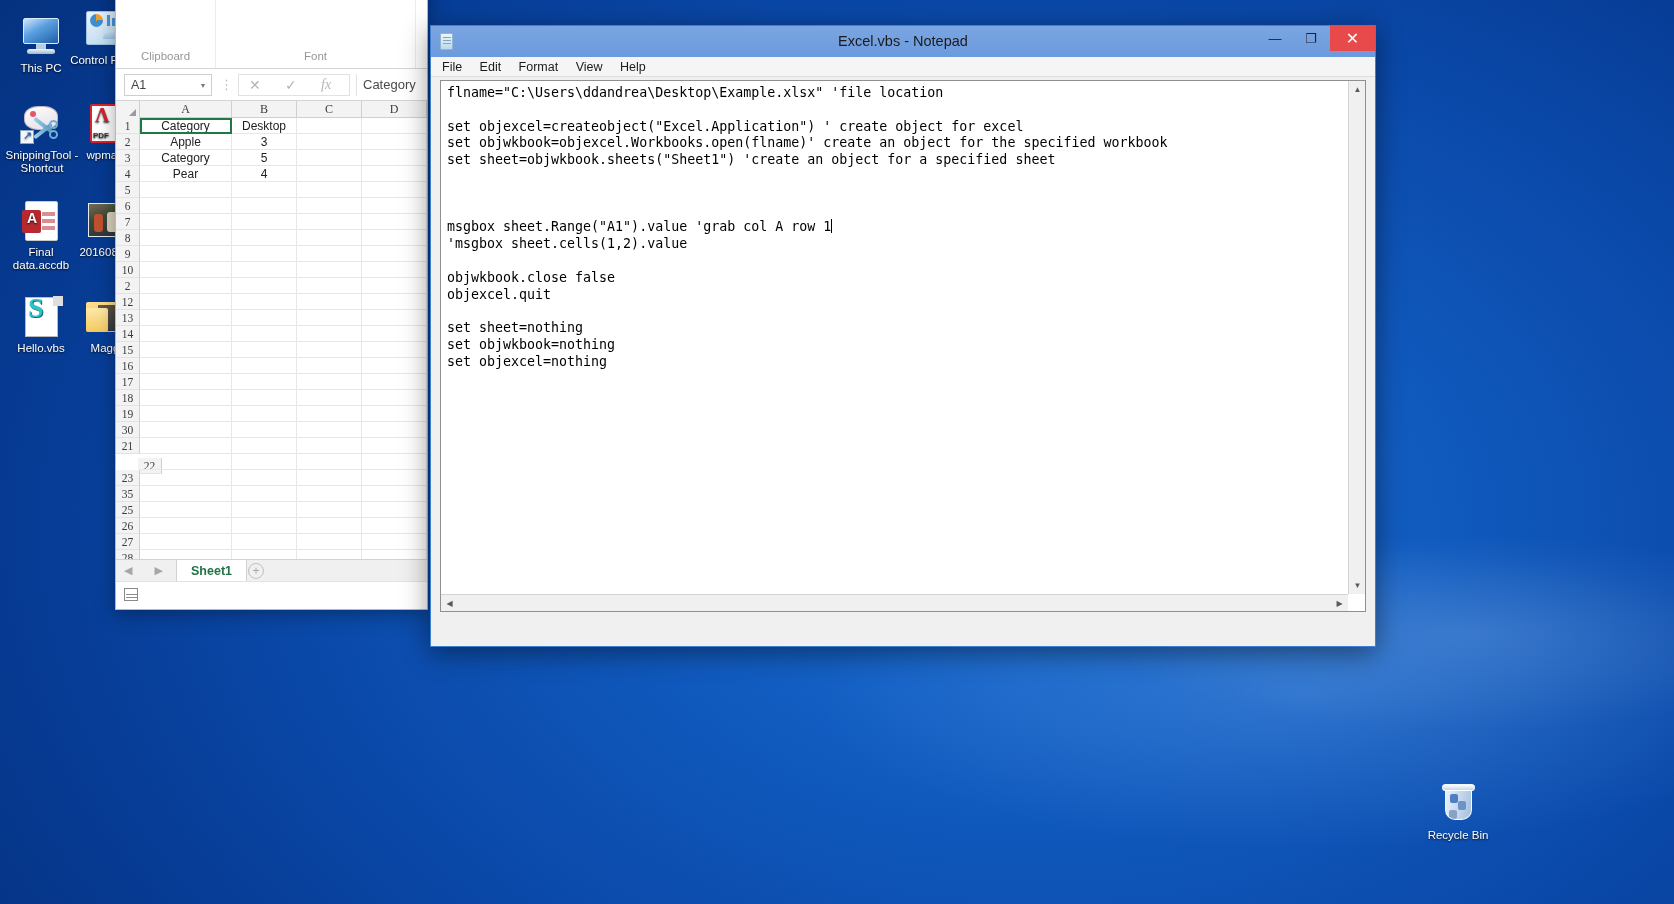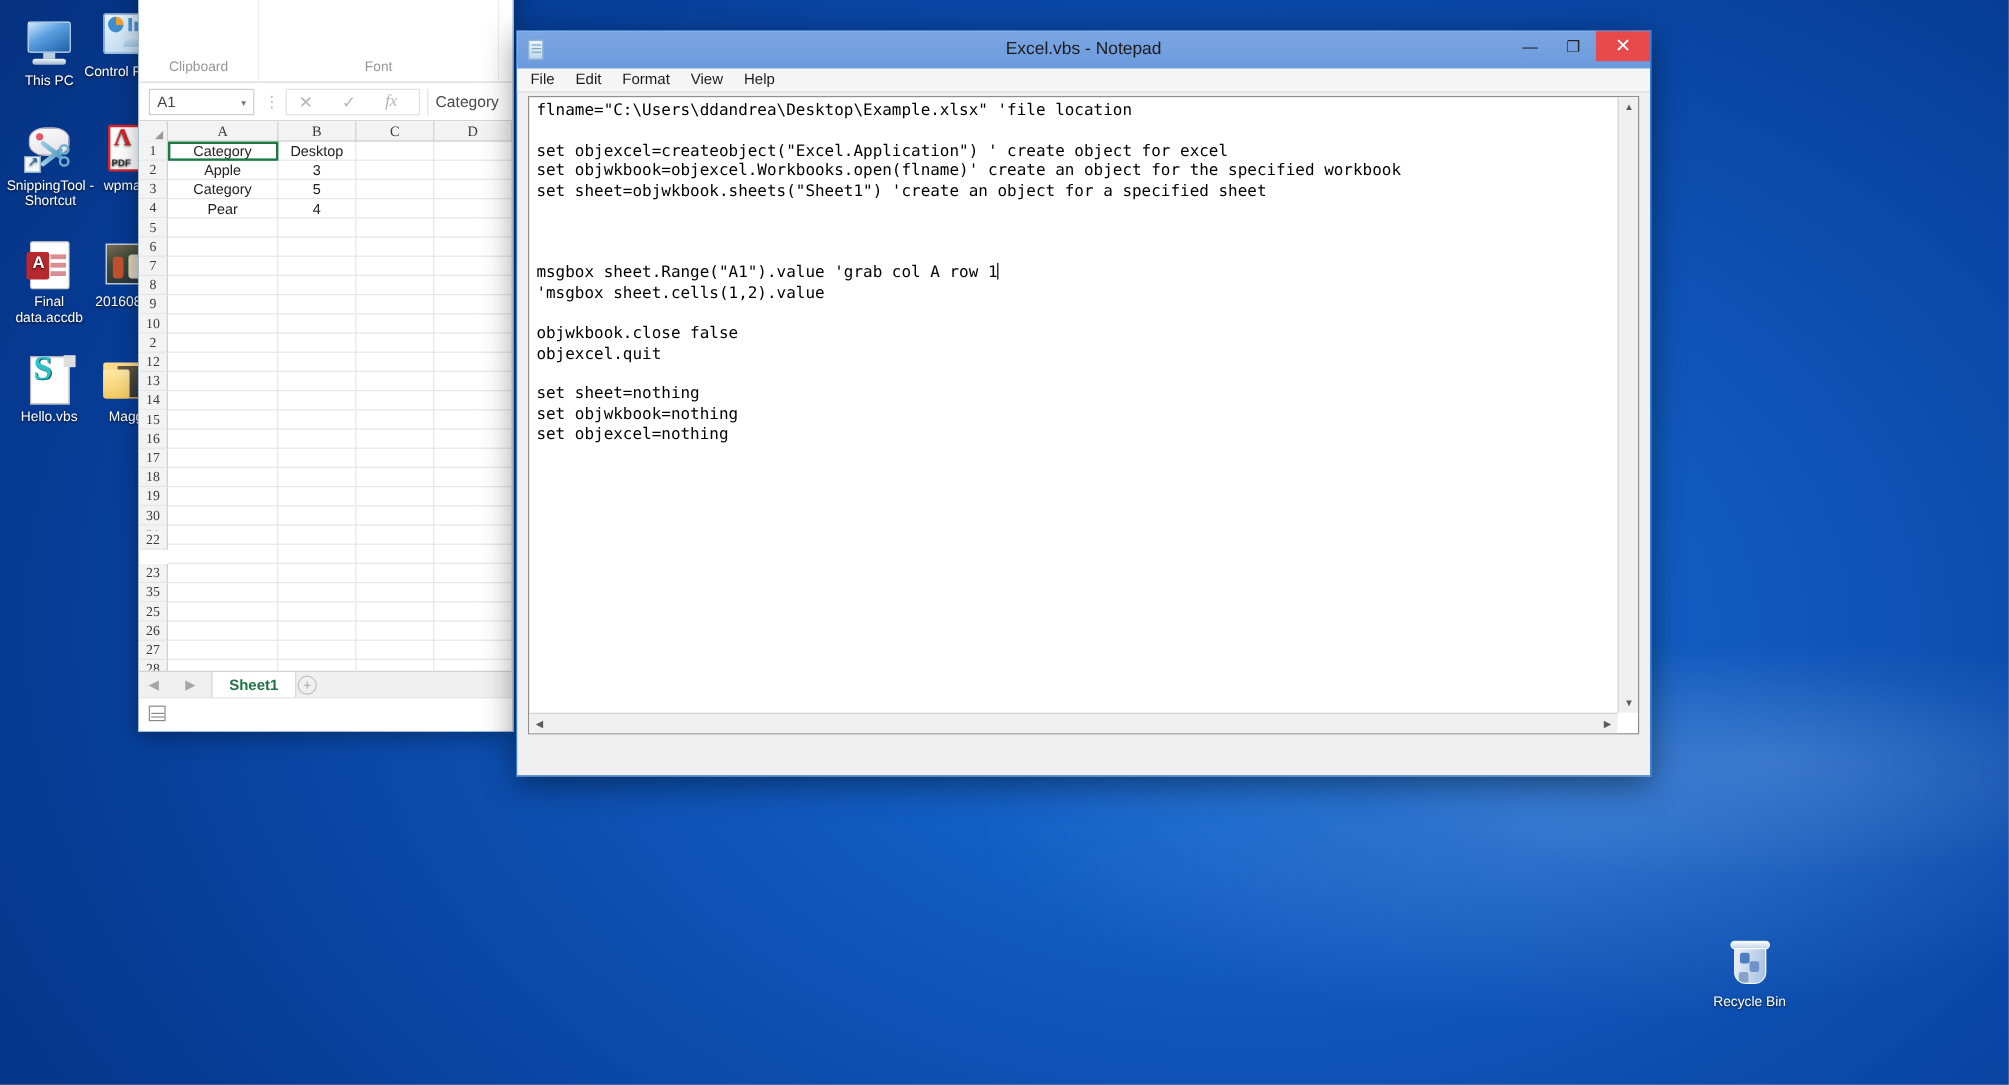--- a/index.html
+++ b/index.html
@@ -469,21 +469,21 @@
           <div class="cl" style="left: 157px; width: 65px;"></div>
           <div class="cl" style="left: 222px; width: 65px;"></div>
         </div>
         <div class="rh" style="top: 320px;">21</div>
         <div class="cellrow" style="top: 320px;">
           <div class="cl" style="left: 0px; width: 92px;"></div>
           <div class="cl" style="left: 92px; width: 65px;"></div>
           <div class="cl" style="left: 157px; width: 65px;"></div>
           <div class="cl" style="left: 222px; width: 65px;"></div>
         </div>
-        <div class="rh" style="top: 324px;">22</div>
+        <div class="rh" style="top: 340px; margin-left: 22px;">22</div>
         <div class="cellrow" style="top: 336px;">
           <div class="cl" style="left: 0px; width: 92px;"></div>
           <div class="cl" style="left: 92px; width: 65px;"></div>
           <div class="cl" style="left: 157px; width: 65px;"></div>
           <div class="cl" style="left: 222px; width: 65px;"></div>
         </div>
         <div class="rh" style="top: 352px;">23</div>
         <div class="cellrow" style="top: 352px;">
           <div class="cl" style="left: 0px; width: 92px;"></div>
           <div class="cl" style="left: 92px; width: 65px;"></div>

